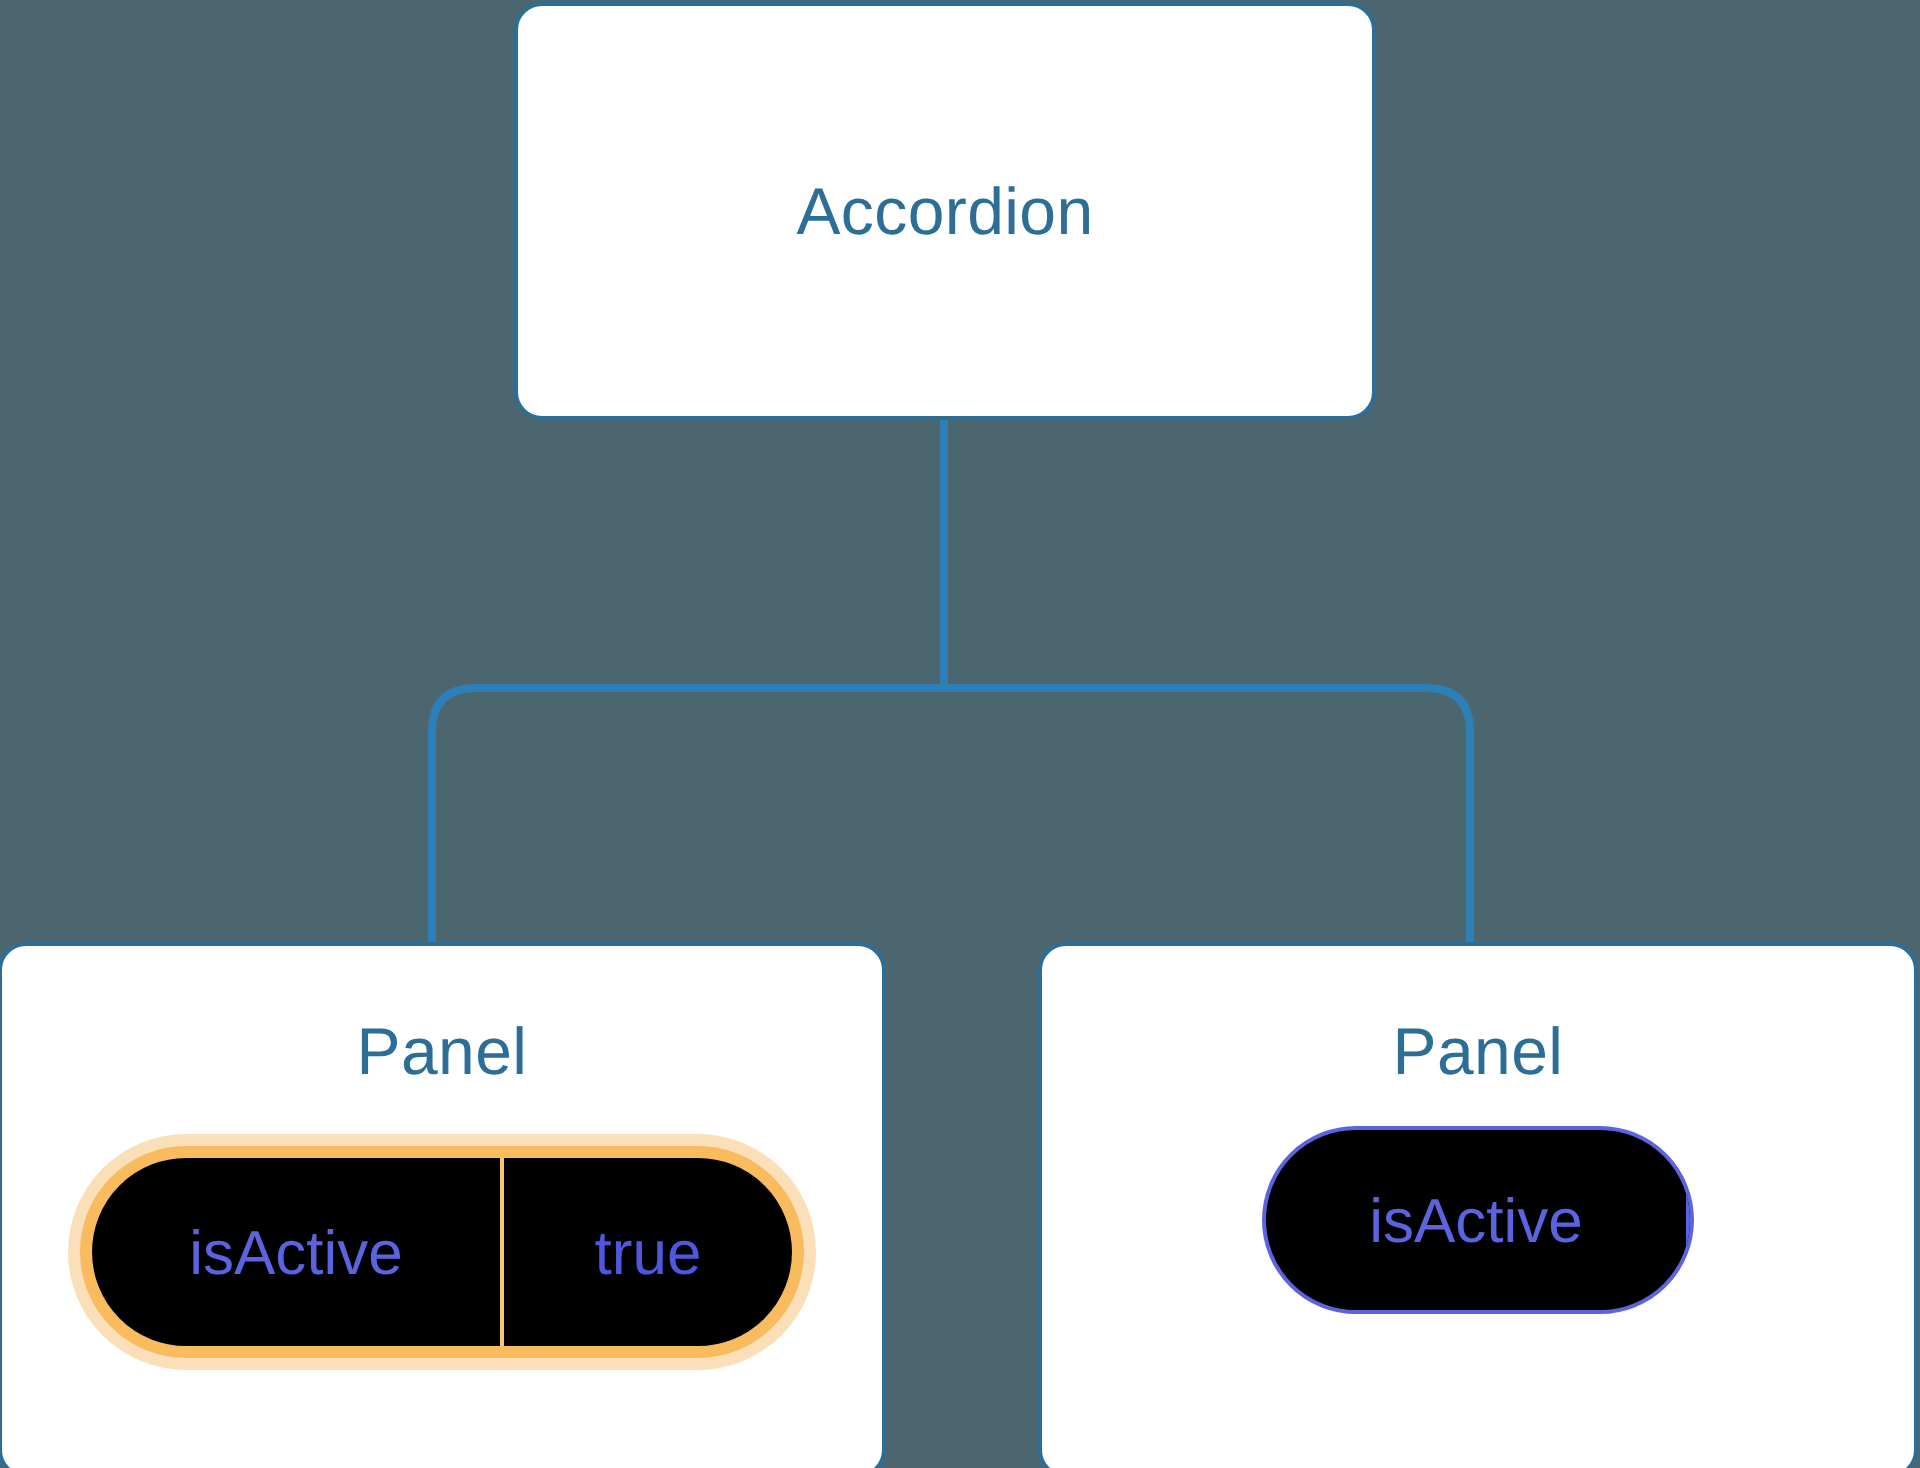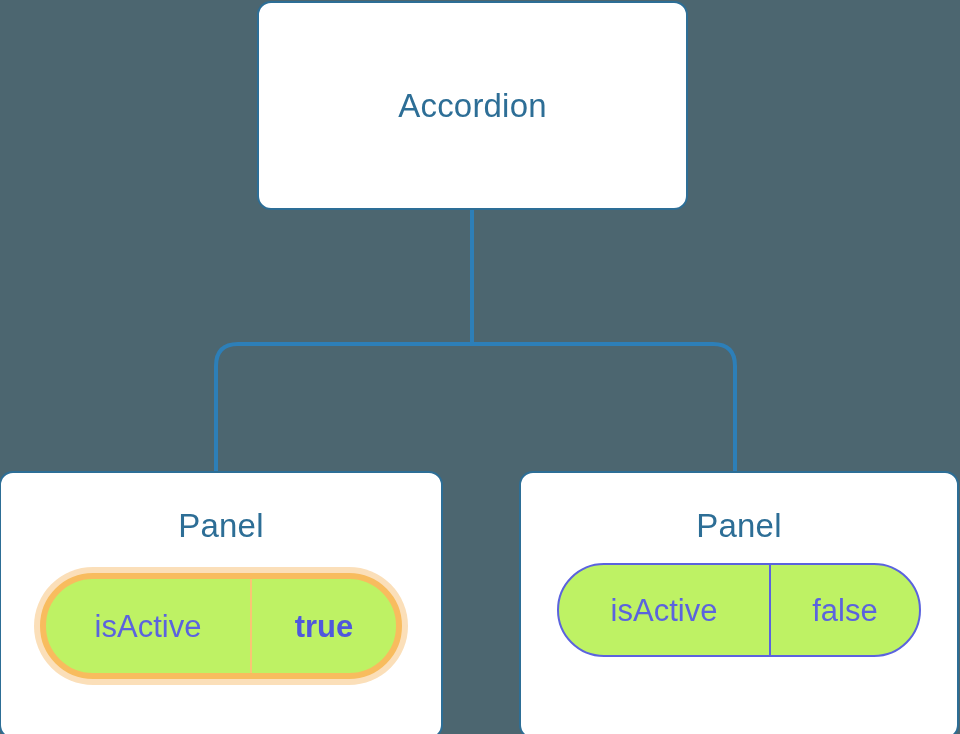--- a/index.html
+++ b/index.html
@@ -80,21 +80,21 @@
   .pill-wrap {
     display: flex;
     justify-content: center;
     position: relative;
   }
 
   .prop-pill {
     display: flex;
     align-items: stretch;
     border-radius: 999px;
-    background: #bef264;
+    background: #000000;
     overflow: hidden;
     font-size: 31px;
     line-height: 1;
   }
 
   .prop-key, .prop-val {
     display: flex;
     align-items: center;
     justify-content: center;
     white-space: nowrap;
@@ -130,21 +130,21 @@
     height: 106px;
   }
   .prop-pill.active .prop-key {
     color: #5b63de;
     padding: 0 26px;
     min-width: 206px;
     border-right: 2px solid #f9c574;
   }
   .prop-pill.active .prop-val {
     color: #4f57dd;
-    font-weight: bold;
+    font-weight: normal;
     padding: 0 28px;
     min-width: 144px;
   }
 
   
   .sparkle {
     position: absolute;
     pointer-events: none;
   }
   .sparkle svg { display: block; }
@@ -190,18 +190,17 @@
       <path d="M15 0 C16.5 9.7 20.3 13.5 30 15 C20.3 16.5 16.5 20.3 15 30 C13.5 20.3 9.7 16.5 0 15 C9.7 13.5 13.5 9.7 15 0 Z" fill="#f9bc5c"></path>
     </svg>
   </span>
 
   <div class="node-card panel-card" id="panel-right">
     <div class="node-title">Panel</div>
 
     <div class="pill-wrap">
       <div class="prop-pill plain">
         <div class="prop-key">isActive</div>
-        <div class="prop-val">false</div>
       </div>
     </div>
   </div>
 
 </div>
 
 </body></html>

